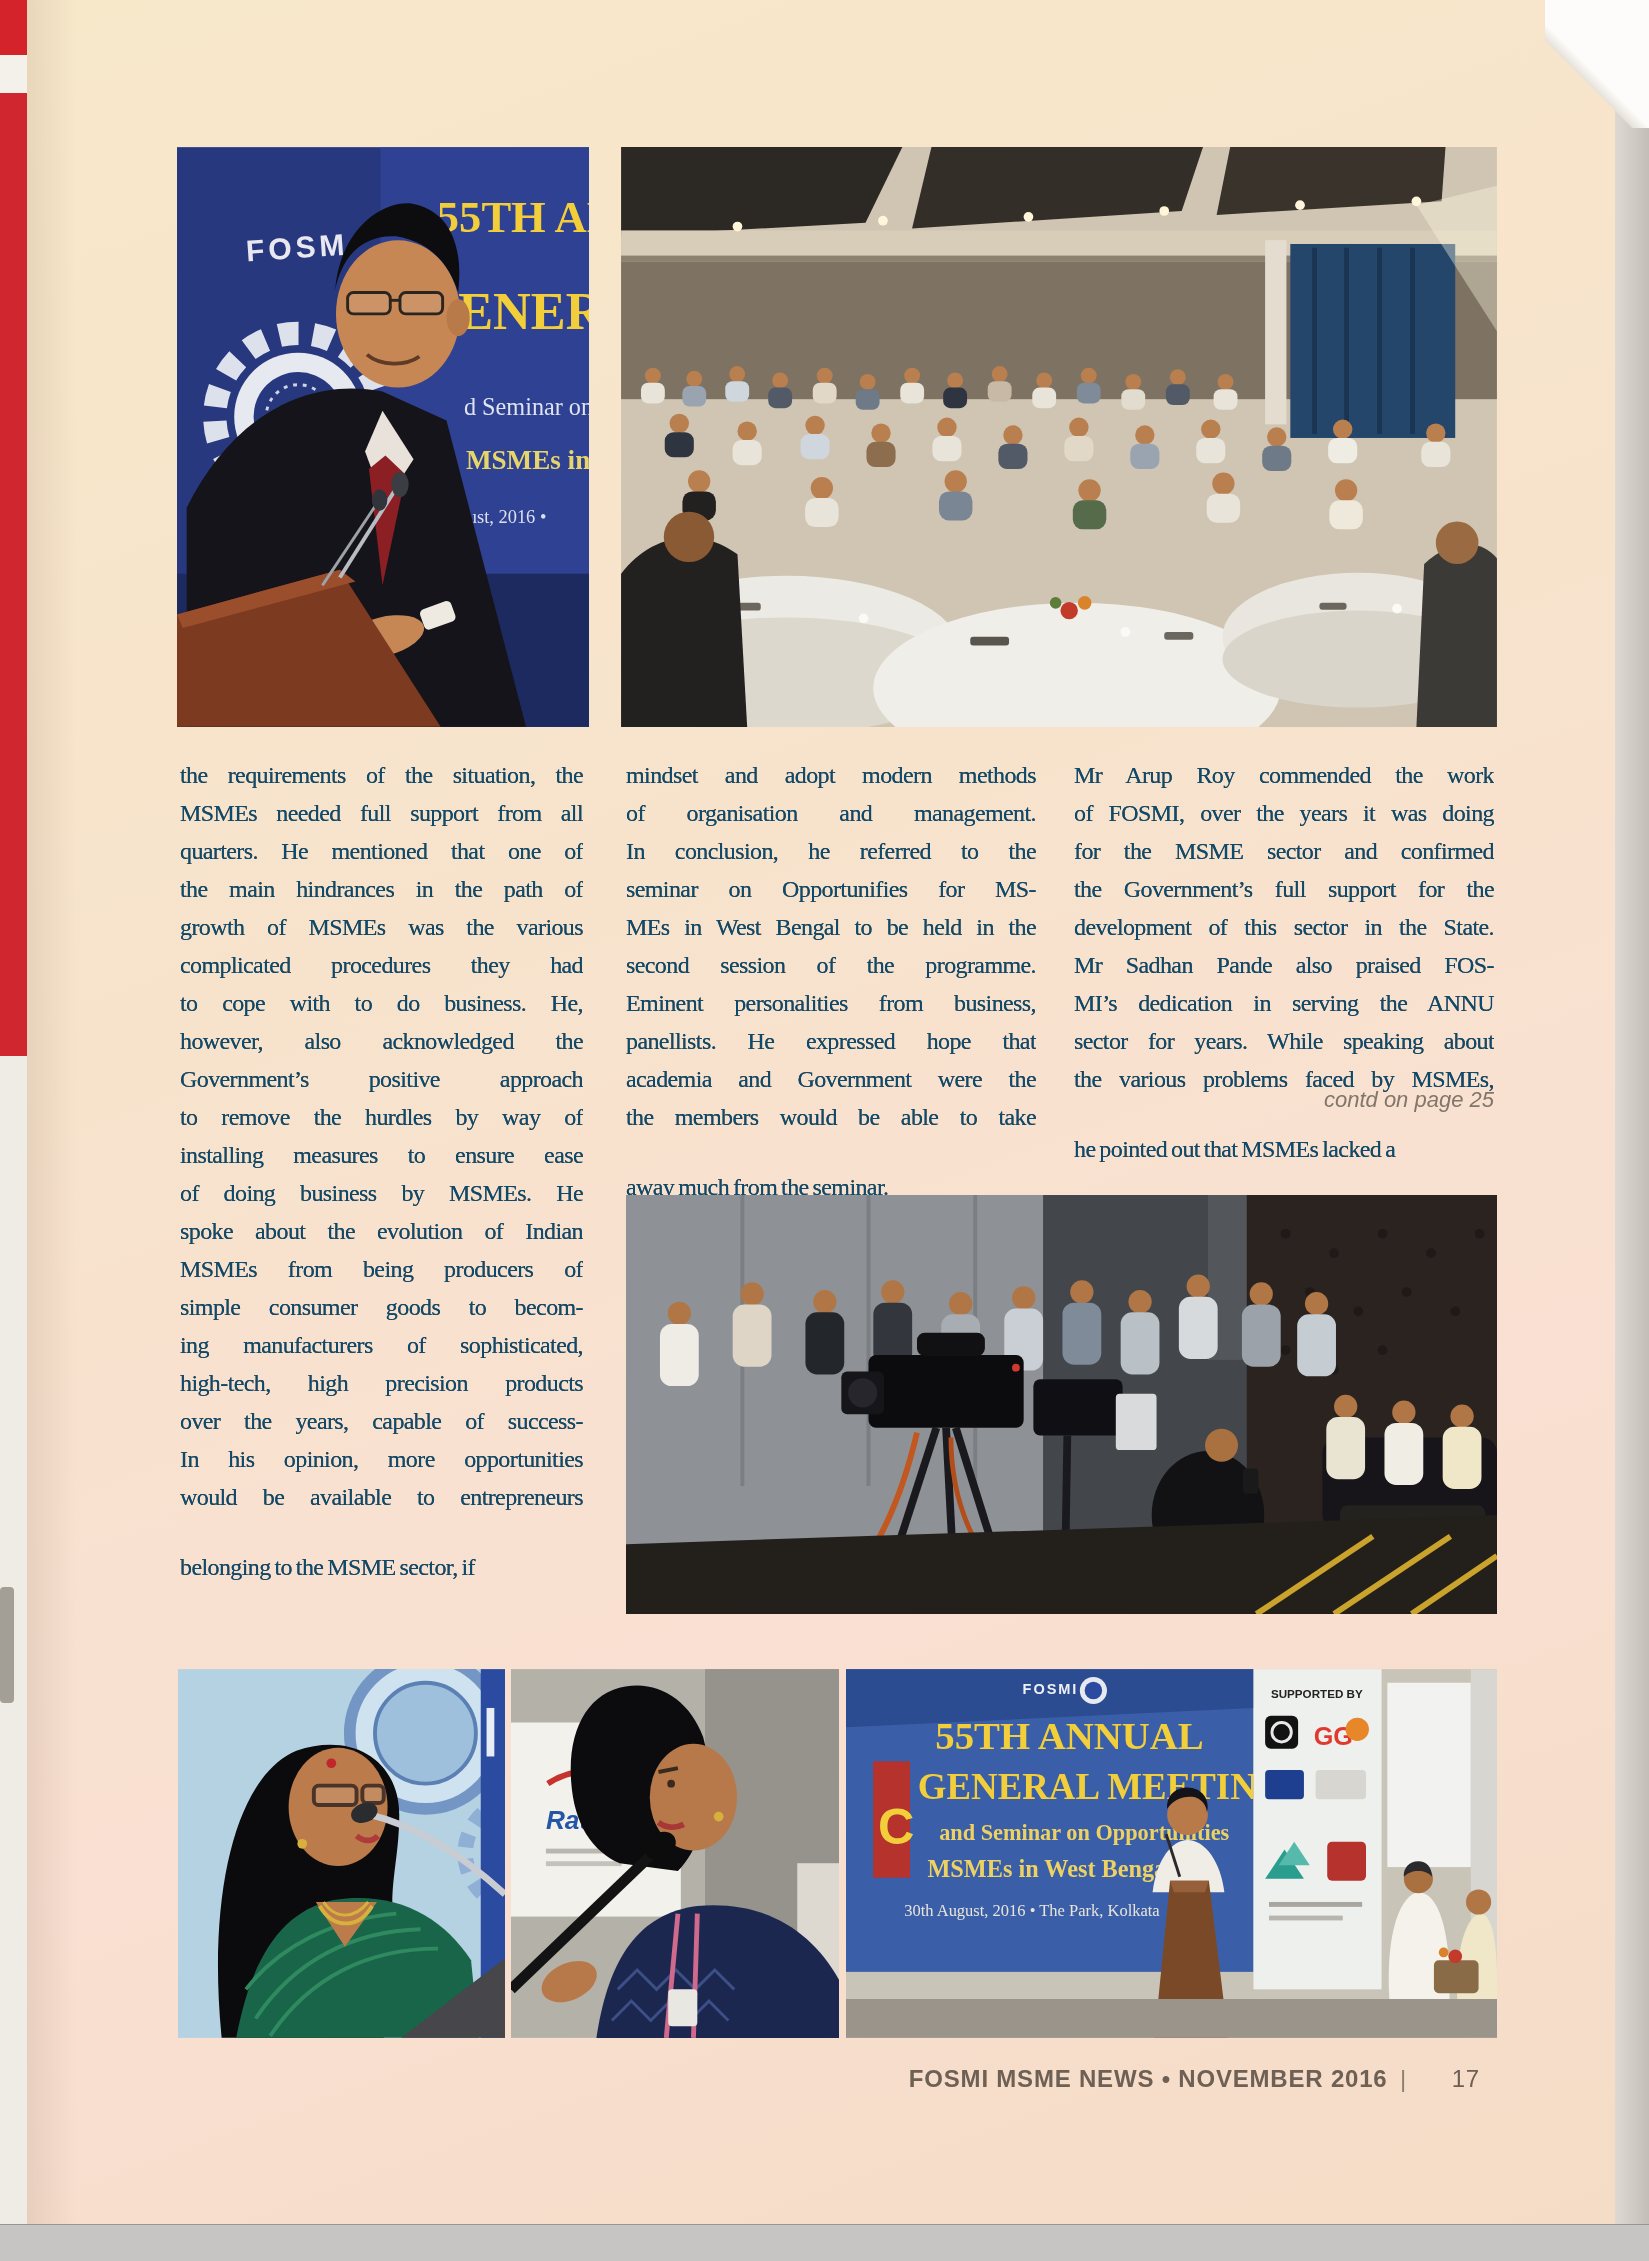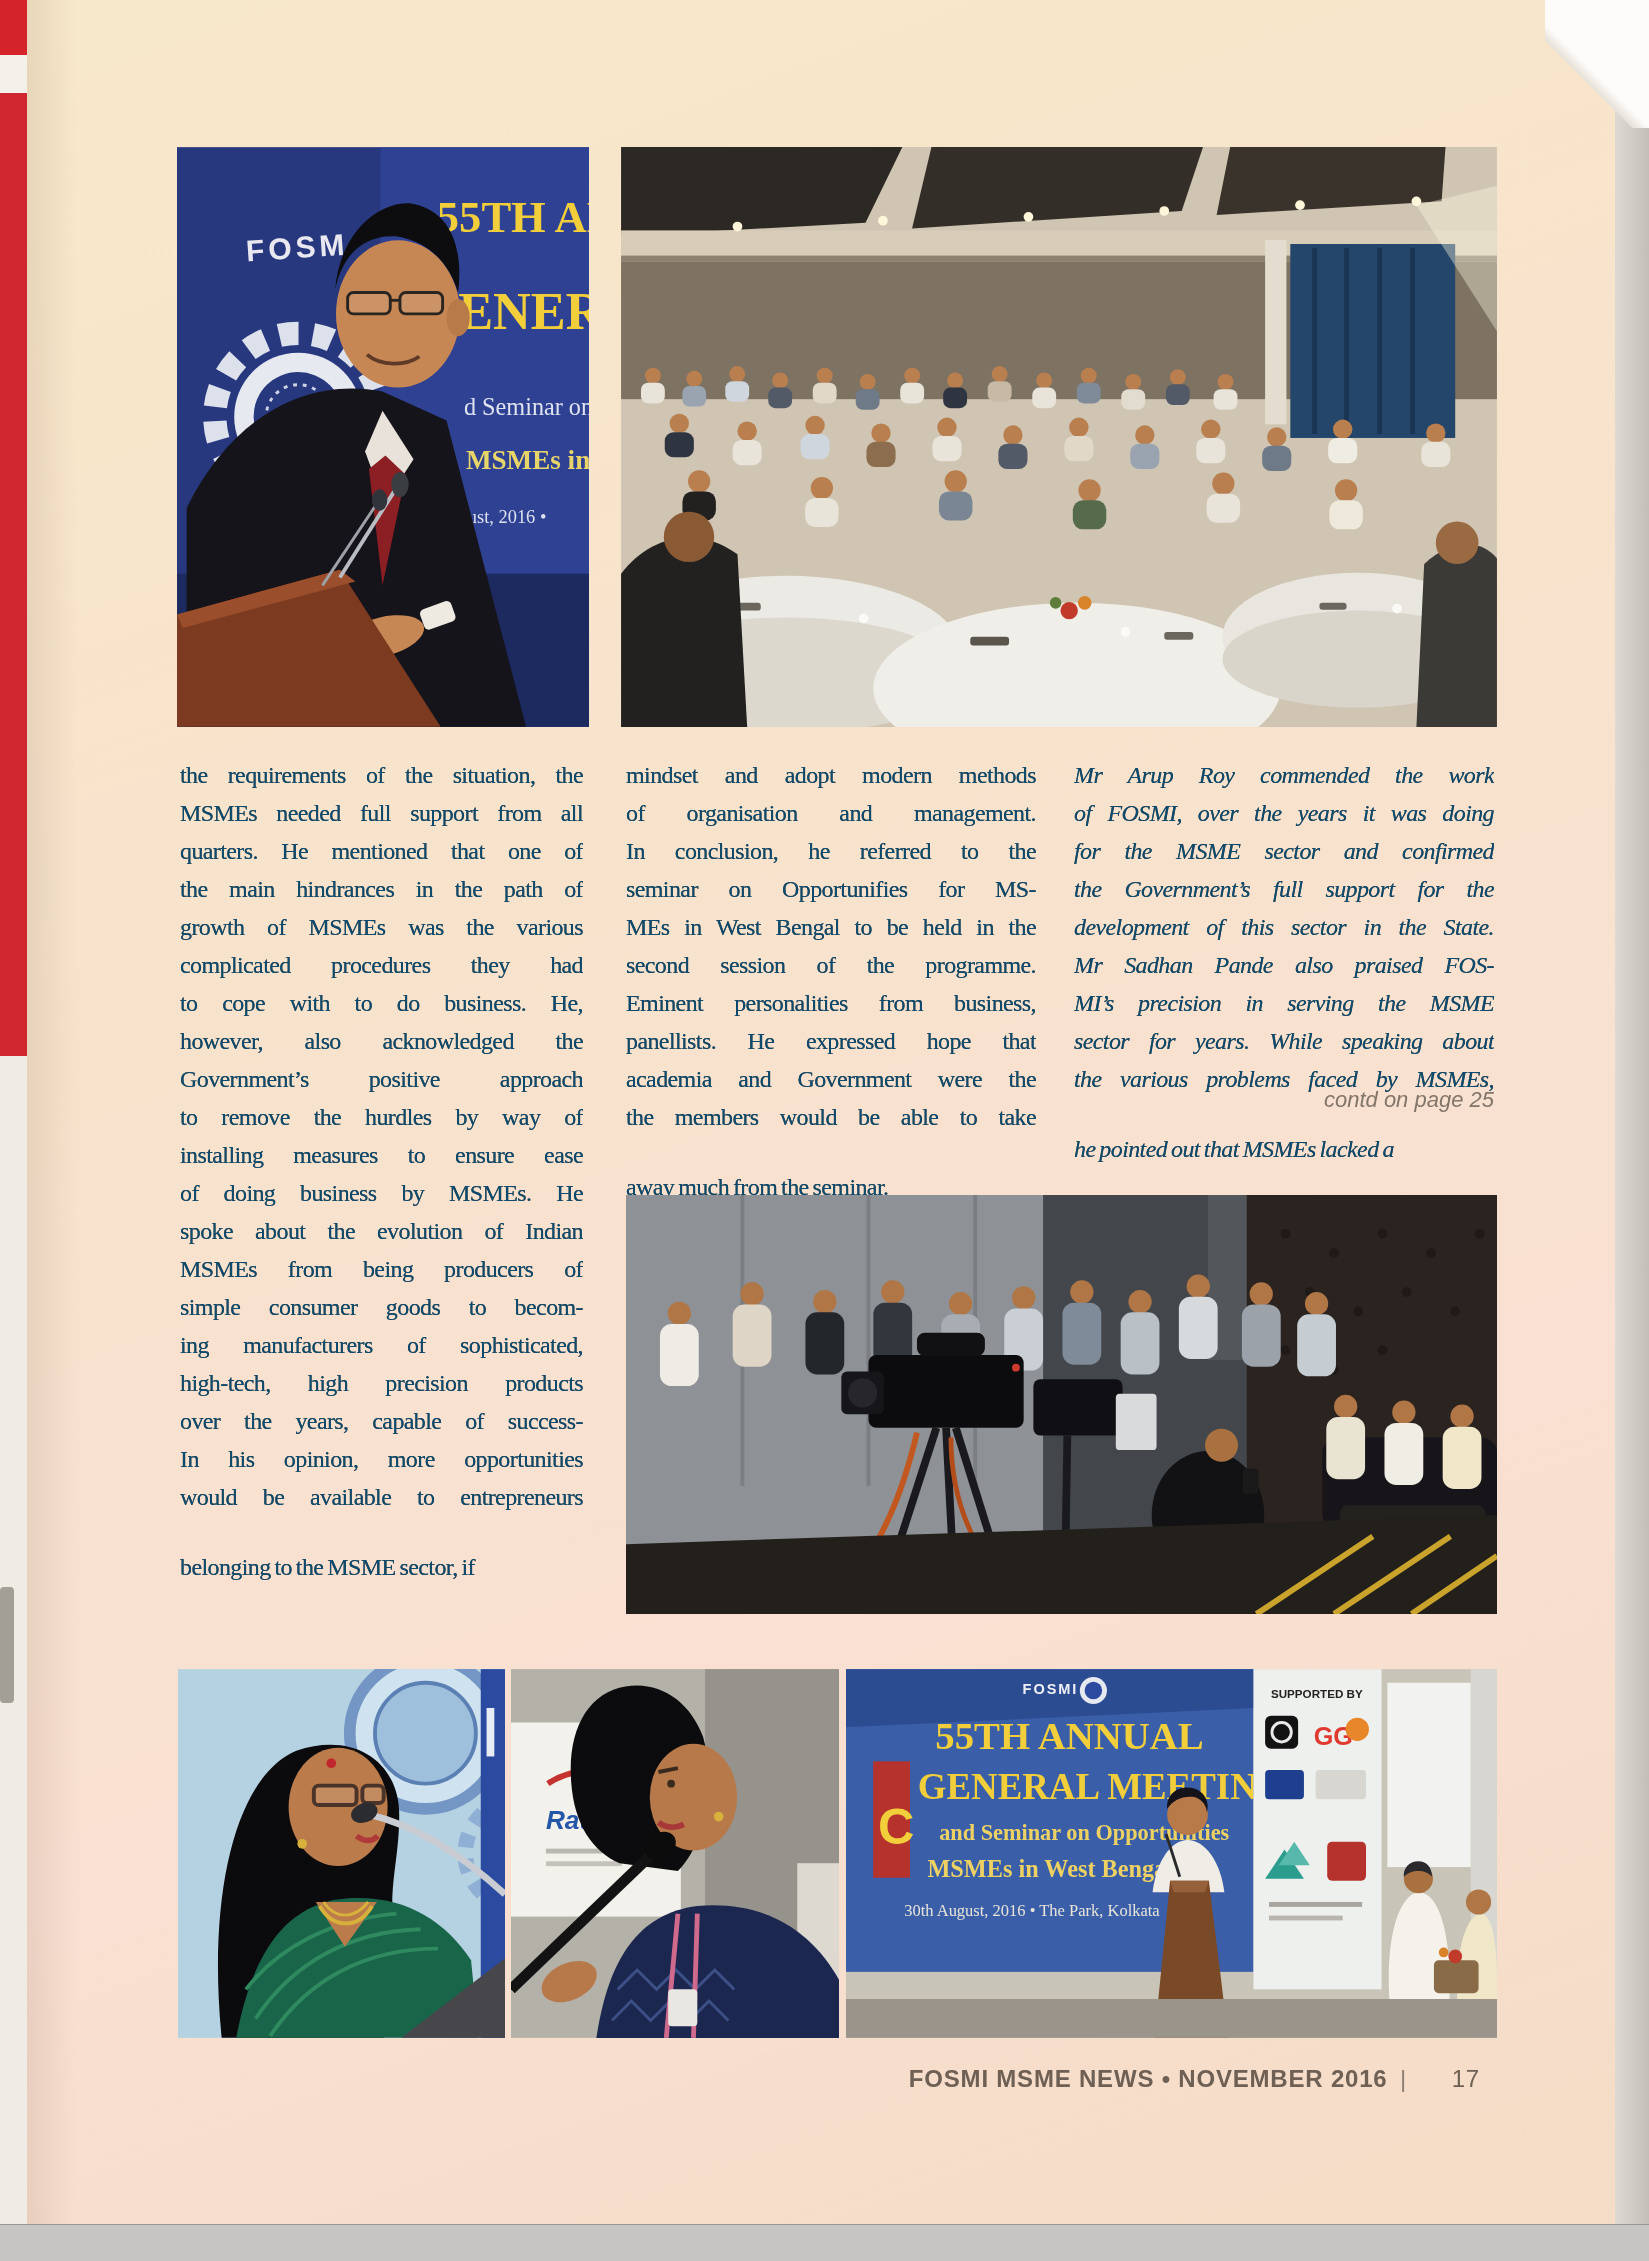--- a/index.html
+++ b/index.html
@@ -25,21 +25,21 @@
   .photo{position:absolute;display:block;}
   .photo svg{display:block;width:100%;height:100%;}
 
   
   .col{position:absolute;top:756px;color:#0c4a6e;text-shadow:0 0 0.4px #574d44;}
   .col .line{height:38px;line-height:38px;overflow:hidden;white-space:normal;
     text-align:justify;text-align-last:justify;letter-spacing:-0.6px;word-spacing:-1.5px;}
   .col .line:last-child{text-align-last:left;margin-top:32px;}
   .col1{left:180px;width:403px;font-size:24px;}
   .col2{left:626px;width:410px;font-size:24px;}
-  .col3{left:1074px;width:420px;font-size:24px;font-style:italic;}
+  .col3{left:1074px;width:420px;font-size:24px;}
 
   .contd{position:absolute;left:1074px;top:1087px;width:420px;text-align:right;
     font-family:"Liberation Sans",sans-serif;font-style:italic;font-size:22px;color:#82756a;}
 
   .footer{position:absolute;right:170px;top:2065px;display:flex;align-items:baseline;gap:12.6px;
     font-family:"Liberation Sans",sans-serif;font-size:24px;font-weight:700;
     letter-spacing:0.8px;color:#6e6054;}
   .footer .fdiv{font-weight:400;color:#8d8073;}
   .footer .fpage{font-weight:400;color:#6e6054;margin-left:32px;}
 </style>
@@ -228,21 +228,21 @@
       <div class="line">the members would be able to take</div>
       <div class="line">away much from the seminar.</div>
     </div>
   <div class="col col3">
       <div class="line">Mr Arup Roy commended the work</div>
       <div class="line">of FOSMI, over the years it was doing</div>
       <div class="line">for the MSME sector and confirmed</div>
       <div class="line">the Government’s full support for the</div>
       <div class="line">development of this sector in the State.</div>
       <div class="line">Mr Sadhan Pande also praised FOS-</div>
-      <div class="line">MI’s precision in serving the MSME</div>
+      <div class="line">MI’s dedication in serving the ANNU</div>
       <div class="line">sector for years. While speaking about</div>
       <div class="line">the various problems faced by MSMEs,</div>
       <div class="line">he pointed out that MSMEs lacked a</div>
     </div>
   <div class="contd">contd on page 25</div>
 
   <div class="photo" style="left:626px;top:1195px;width:871px;height:419px;">
     <svg viewBox="0 0 898 432">
       <defs>
         <g id="ps">

